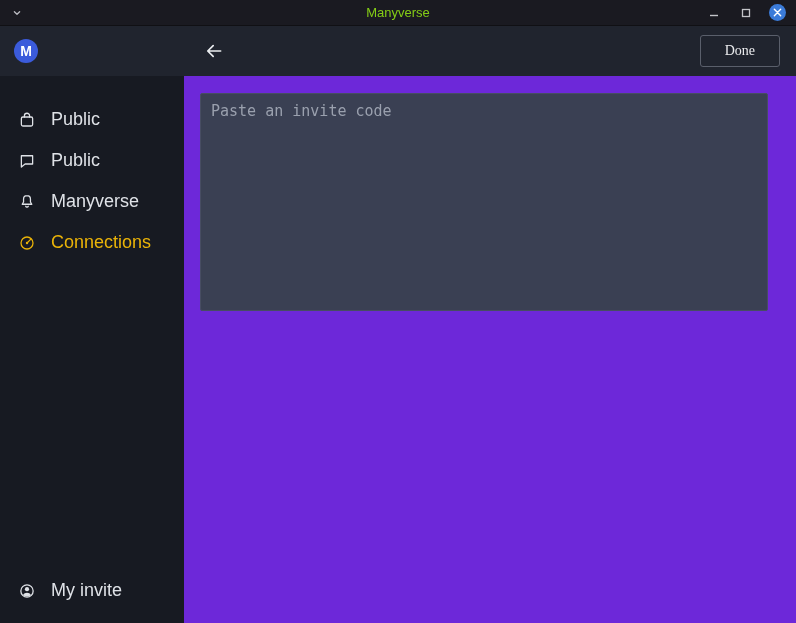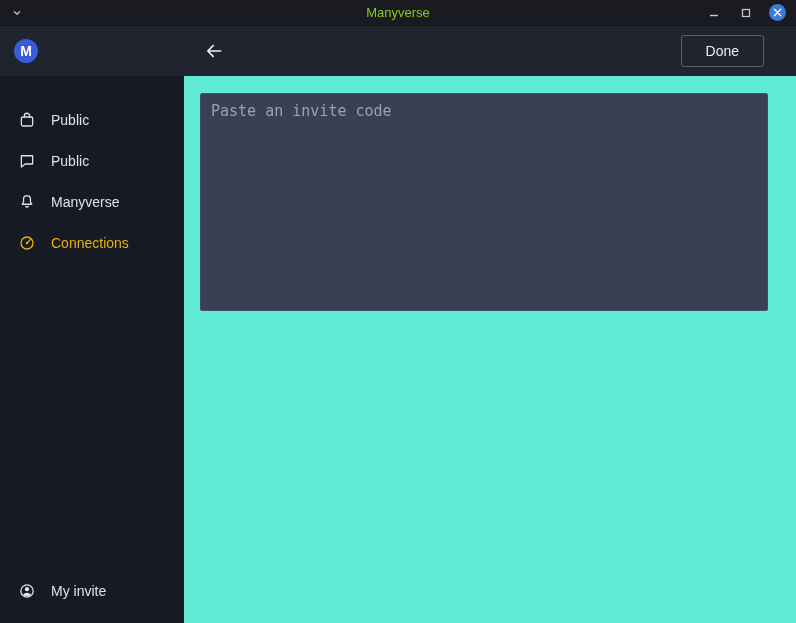--- a/index.html
+++ b/index.html
@@ -74,27 +74,27 @@
   }
   .back-btn {
     background: none; border: none;
     margin-left: 16px;
     display: flex; align-items: center;
     cursor: pointer;
     padding: 4px;
   }
   .done-btn {
     margin-left: auto;
-    margin-right: 32px;
+    margin-right: 16px;
     background: transparent;
     border: 1px solid #5a5f6b;
     border-radius: 3px;
     color: #ebecee;
     font-size: 14px;
-    font-family: Liberation Sans, sans-serif;
+    font-family: Liberation Serif, serif;
     padding: 7px 24px;
     cursor: pointer;
   }
 
   
   .body-row { flex: 1 1 auto; display: flex; min-height: 0; }
   .sidebar {
     width: 184px;
     flex: 0 0 auto;
     background: #171a22;
@@ -102,31 +102,31 @@
     flex-direction: column;
     padding-top: 23px;
     padding-bottom: 12px;
   }
   .side-item {
     height: 41px;
     display: flex;
     align-items: center;
     gap: 14px;
     padding-left: 17px;
-    font-size: 14px;
+    font-size: 18px;
     color: #dfe2e7;
     cursor: pointer;
   }
   .side-item .icn { width: 20px; height: 20px; display: flex; align-items: center; justify-content: center; }
   .side-item.active { color: #eab308; }
   .sidebar-bottom { margin-top: auto; }
 
   .main {
     flex: 1 1 auto;
-    background: #5eead4;
+    background: #6d28d9;
     padding: 17px 28px 0 16px;
   }
   .invite-box {
     width: 100%;
     height: 218px;
     resize: none;
     background: #3a4053;
     border: 1px solid #474d62;
     border-radius: 2px;
     padding: 8px 10px;

